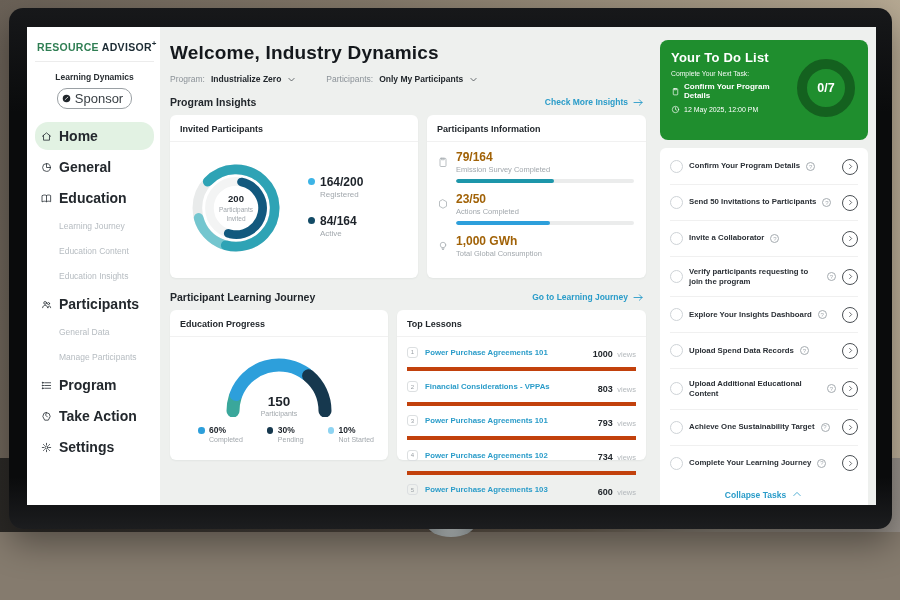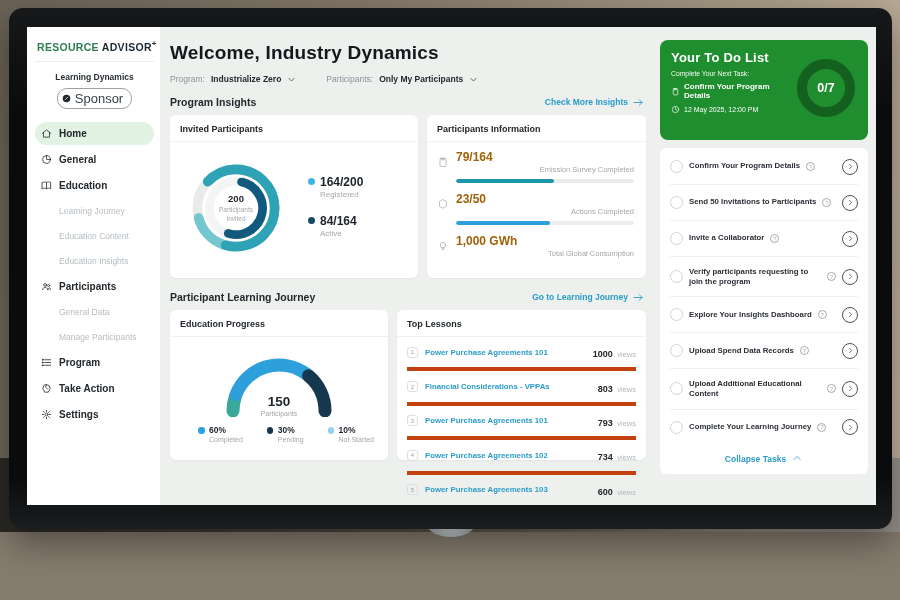--- a/index.html
+++ b/index.html
@@ -24,21 +24,21 @@
   .brand { font-size:10.5px; font-weight:bold; padding:3px 0 8px 2px; border-bottom:1px solid #ececec; white-space:nowrap; }
   .brand-g { color:#2f7e53; letter-spacing:.3px; }
   .brand-d { color:#1c2b33; letter-spacing:.3px; }
   .brand-plus { color:#1c2b33; font-size:8px; vertical-align:super; }
   .org { text-align:center; font-size:8.5px; font-weight:bold; color:#2a2f33; margin-top:10px; }
   .badge { width:fit-content; margin:6px auto 0; border:1px solid #9aa0a4; border-radius:10px;
     padding:2px 8px 2px 4px; display:flex; gap:4px; align-items:center; font-size:13px; color:#3a4045; background:#fff; }
   .badge-ic { width:9px; height:9px; display:block; }
   .nav { margin-top:12px; display:flex; flex-direction:column; }
   .nav-item { display:flex; align-items:center; gap:7px; padding:6px 6px; border-radius:13px;
-    font-size:10px; font-weight:bold; color:#23282d; margin:1.5px 0; cursor:pointer; }
+    font-size:14px; font-weight:bold; color:#23282d; margin:1.5px 0; cursor:pointer; }
   .nav-item.active { background:#e2f2e3; }
   .nav-ic { width:11px; height:11px; flex-shrink:0; display:block; }
   .nav-ic svg { width:11px; height:11px; display:block; stroke:#2b3238; fill:none; stroke-width:1.8; stroke-linecap:round; stroke-linejoin:round; }
   .nav-sub { padding:6.5px 6px 6.5px 24px; font-size:8.5px; color:#b6bcc1; margin:1px 0; cursor:pointer; }
 
   
   .main { flex:1; min-width:0; padding:15px 8px 0 10px; }
   .welcome { font-size:19px; font-weight:bold; color:#14181c; letter-spacing:.2px; }
   .filters { display:flex; gap:30px; align-items:center; margin:10px 0 12px; }
   .filter { display:flex; gap:6px; align-items:center; font-size:8.5px; color:#8b9298; cursor:pointer; }
@@ -68,21 +68,21 @@
   .leg-lab { font-size:8px; color:#a2a8ad; margin-top:1px; }
 
   
   .card-info { width:219px; height:163px; }
   .info-body { padding:8px 12px 0 10px; }
   .info-row { display:flex; gap:7px; margin-bottom:9px; }
   .info-ic { width:12px; height:12px; margin-top:6px; flex-shrink:0; }
   .info-ic svg { width:12px; height:12px; display:block; stroke:#a8aeb3; fill:none; stroke-width:1.6; stroke-linecap:round; stroke-linejoin:round; }
   .info-main { flex:1; }
   .info-val { font-size:12px; font-weight:bold; color:#a16207; }
-  .info-lab { font-size:7.5px; color:#a2a8ad; margin:1px 0 5px;text-align:right; }
+  .info-lab { font-size:7.5px; color:#a2a8ad; margin:1px 0 5px; }
   .bar { height:4px; border-radius:2px; background:#ebecec; overflow:hidden; }
   .bar-fill { height:100%; border-radius:2px; }
   .bar-teal .bar-fill { background:#1d96aa; }
   .bar-blue .bar-fill { background:#2d9fdb; }
 
   
   .card-edu { width:218px; height:150px; }
   .edu-body { position:relative; padding-top:8px; }
   .gauge-wrap { position:relative; width:140px; height:72px; margin:0 auto; }
   .gauge-wrap svg { display:block; }
@@ -524,20 +524,30 @@
           <div class="task-row">
             <span class="task-check"></span>
             <span class="task-label">Upload Additional Educational Content</span>
             <span class="task-q">?</span>
             <span class="task-go">
                 <svg viewBox="0 0 24 24">
                   <path d="M9 5 L16 12 L9 19"></path>
                 </svg>
               </span>
           </div>
+          <div class="task-row">
+            <span class="task-check"></span>
+            <span class="task-label">Achieve One Sustainability Target</span>
+            <span class="task-q">?</span>
+            <span class="task-go">
+                <svg viewBox="0 0 24 24">
+                  <path d="M9 5 L16 12 L9 19"></path>
+                </svg>
+              </span>
+          </div>
           <div class="task-row" style="border-bottom:none;">
             <span class="task-check"></span>
             <span class="task-label">Complete Your Learning Journey</span>
             <span class="task-q">?</span>
             <span class="task-go">
                 <svg viewBox="0 0 24 24">
                   <path d="M9 5 L16 12 L9 19"></path>
                 </svg>
               </span>
           </div>

